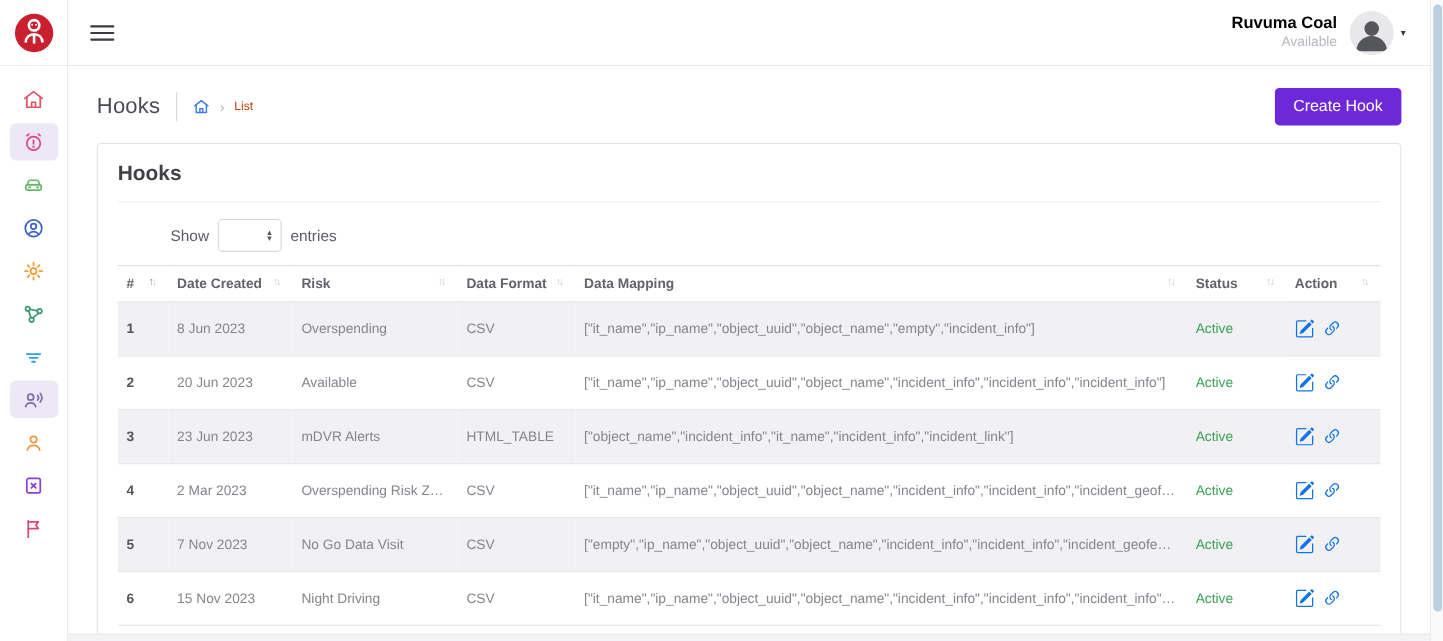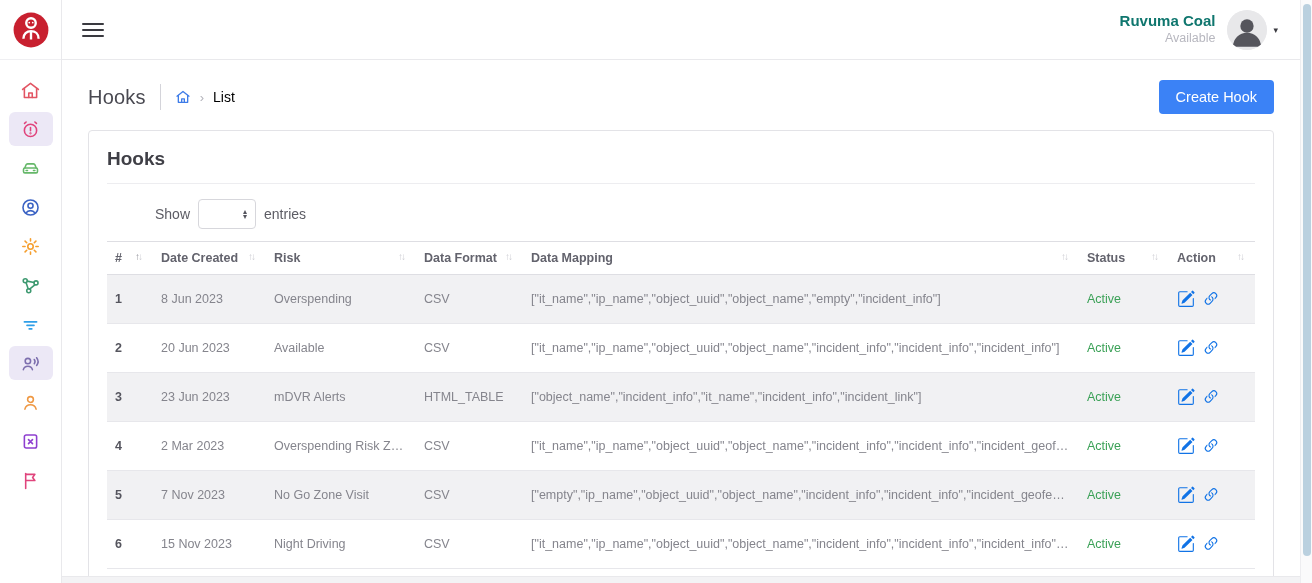--- a/index.html
+++ b/index.html
@@ -16,36 +16,36 @@
   .nav-item.active { background:#ece8f6; }
   .nav-item svg { width:21px; height:21px; }
 
   
   .main { flex:1; display:flex; flex-direction:column; min-width:0; background:#fff; }
   .topbar { height:60px; border-bottom:1px solid #e9e9ec; display:flex; align-items:center; padding:0 22px 0 20px; background:#fff; }
   .burger { width:22px; display:flex; flex-direction:column; gap:4px; cursor:pointer; }
   .burger span { display:block; height:2px; background:#3a3a40; border-radius:1px; }
   .top-spacer { flex:1; }
   .user-block { text-align:right; margin-right:12px; line-height:1.25; }
-  .user-name { font-size:15px; font-weight:700; color:#0f766e; }
+  .user-name { font-size:15px; font-weight:700; color:#000000; }
   .user-status { font-size:12.5px; color:#b7b7bf; }
   .avatar { width:40px; height:40px; border-radius:50%; overflow:hidden; background:#eaeaec; flex-shrink:0; cursor:pointer; }
   .caret { margin-left:6px; font-size:9px; color:#3a3a40; cursor:pointer; }
 
   
   .content { flex:1; padding:18px 26px 0 26px; overflow:hidden; }
   .page-head { display:flex; align-items:center; margin:2px 0 16px 0; }
   .page-title { font-size:20px; color:#4a4a52; letter-spacing:.2px; }
   .crumb-sep { width:1px; height:26px; background:#d4d4da; margin:0 14px; }
   .crumb-home { display:flex; align-items:center; cursor:pointer; }
   .crumb-home svg { width:16px; height:16px; }
   .crumb-gt { color:#b3b3bb; font-size:13px; margin:0 9px; }
-  .crumb-current { font-size:14px; color:#000000; }
+  .crumb-current { font-size:11px; color:#c2410c; }
   .head-spacer { flex:1; }
-  .btn-create { background:#3b82f6; color:#fff; border:none; border-radius:4px; font-size:14.5px; padding:9px 17px; cursor:pointer; font-family:inherit; }
+  .btn-create { background:#6d28d9; color:#fff; border:none; border-radius:4px; font-size:14.5px; padding:9px 17px; cursor:pointer; font-family:inherit; }
 
   .card { background:#fff; border:1px solid #e3e3e7; border-radius:4px; padding:0 18px; }
   .card-title { font-size:19px; font-weight:700; color:#3f3f46; padding:17px 0 13px 0; border-bottom:1px solid #ededf0; }
   .controls { display:flex; align-items:center; justify-content:space-between; padding:15px 0 12px 0; }
   .ctrl-left { display:flex; align-items:center; gap:8px; font-size:14px; color:#5c5c64;margin-left:48px; }
   .len-select { width:58px; height:30px; border:1px solid #d7d7dc; border-radius:4px; background:#fff; display:flex; align-items:center; justify-content:flex-end; padding-right:8px; cursor:pointer; }
   .updown { display:flex; flex-direction:column; line-height:5px; font-size:8px; color:#55555e; }
   .ctrl-right { display:flex; align-items:center; gap:8px; font-size:14px; color:#5c5c64; }
   .search-input { width:208px; height:30px; border:1px solid #d7d7dc; border-radius:3px; padding:0 8px; font-size:13px; font-family:inherit; color:#4a4a52; outline:none; }
 
@@ -293,21 +293,21 @@
                       <path d="M15.502 1.94a.5.5 0 0 1 0 .706L14.459 3.69l-2-2L13.502.646a.5.5 0 0 1 .707 0l1.293 1.293zm-1.75 2.456-2-2L4.939 9.21a.5.5 0 0 0-.121.196l-.805 2.414a.25.25 0 0 0 .316.316l2.414-.805a.5.5 0 0 0 .196-.12l6.813-6.814z"></path>
                       <path d="M1 13.5A1.5 1.5 0 0 0 2.5 15h11a1.5 1.5 0 0 0 1.5-1.5v-6a.5.5 0 0 0-1 0v6a.5.5 0 0 1-.5.5h-11a.5.5 0 0 1-.5-.5v-11a.5.5 0 0 1 .5-.5H9a.5.5 0 0 0 0-1H2.5A1.5 1.5 0 0 0 1 2.5v11z"></path>
                     </svg></span><span class="act-icon"><svg viewBox="0 0 16 16" fill="currentColor">
                       <path d="M4.715 6.542 3.343 7.914a3 3 0 1 0 4.243 4.243l1.828-1.829A3 3 0 0 0 8.586 5.5L8 6.086a1 1 0 0 0-.154.199 2 2 0 0 1 .861 3.337L6.88 11.45a2 2 0 1 1-2.83-2.83l.793-.792a4 4 0 0 1-.128-1.287z"></path>
                       <path d="M6.586 4.672A3 3 0 0 0 7.414 9.5l.775-.776a2 2 0 0 1-.896-3.346L9.12 3.55a2 2 0 1 1 2.83 2.83l-.793.792c.112.42.155.855.128 1.287l1.372-1.372a3 3 0 1 0-4.243-4.243L6.586 4.672z"></path>
                     </svg></span></td>
               </tr>
               <tr>
                 <td class="rownum">5</td>
                 <td>7 Nov 2023</td>
-                <td>No Go Zone Visit</td>
+                <td>No Go Data Visit</td>
                 <td>CSV</td>
                 <td>["empty","ip_name","object_uuid","object_name","incident_info","incident_info","incident_geofence"]</td>
                 <td class="status">Active</td>
                 <td class="actions"><span class="act-icon"><svg viewBox="0 0 16 16" fill="currentColor">
                       <path d="M15.502 1.94a.5.5 0 0 1 0 .706L14.459 3.69l-2-2L13.502.646a.5.5 0 0 1 .707 0l1.293 1.293zm-1.75 2.456-2-2L4.939 9.21a.5.5 0 0 0-.121.196l-.805 2.414a.25.25 0 0 0 .316.316l2.414-.805a.5.5 0 0 0 .196-.12l6.813-6.814z"></path>
                       <path d="M1 13.5A1.5 1.5 0 0 0 2.5 15h11a1.5 1.5 0 0 0 1.5-1.5v-6a.5.5 0 0 0-1 0v6a.5.5 0 0 1-.5.5h-11a.5.5 0 0 1-.5-.5v-11a.5.5 0 0 1 .5-.5H9a.5.5 0 0 0 0-1H2.5A1.5 1.5 0 0 0 1 2.5v11z"></path>
                     </svg></span><span class="act-icon"><svg viewBox="0 0 16 16" fill="currentColor">
                       <path d="M4.715 6.542 3.343 7.914a3 3 0 1 0 4.243 4.243l1.828-1.829A3 3 0 0 0 8.586 5.5L8 6.086a1 1 0 0 0-.154.199 2 2 0 0 1 .861 3.337L6.88 11.45a2 2 0 1 1-2.83-2.83l.793-.792a4 4 0 0 1-.128-1.287z"></path>
                       <path d="M6.586 4.672A3 3 0 0 0 7.414 9.5l.775-.776a2 2 0 0 1-.896-3.346L9.12 3.55a2 2 0 1 1 2.83 2.83l-.793.792c.112.42.155.855.128 1.287l1.372-1.372a3 3 0 1 0-4.243-4.243L6.586 4.672z"></path>
                     </svg></span></td>

